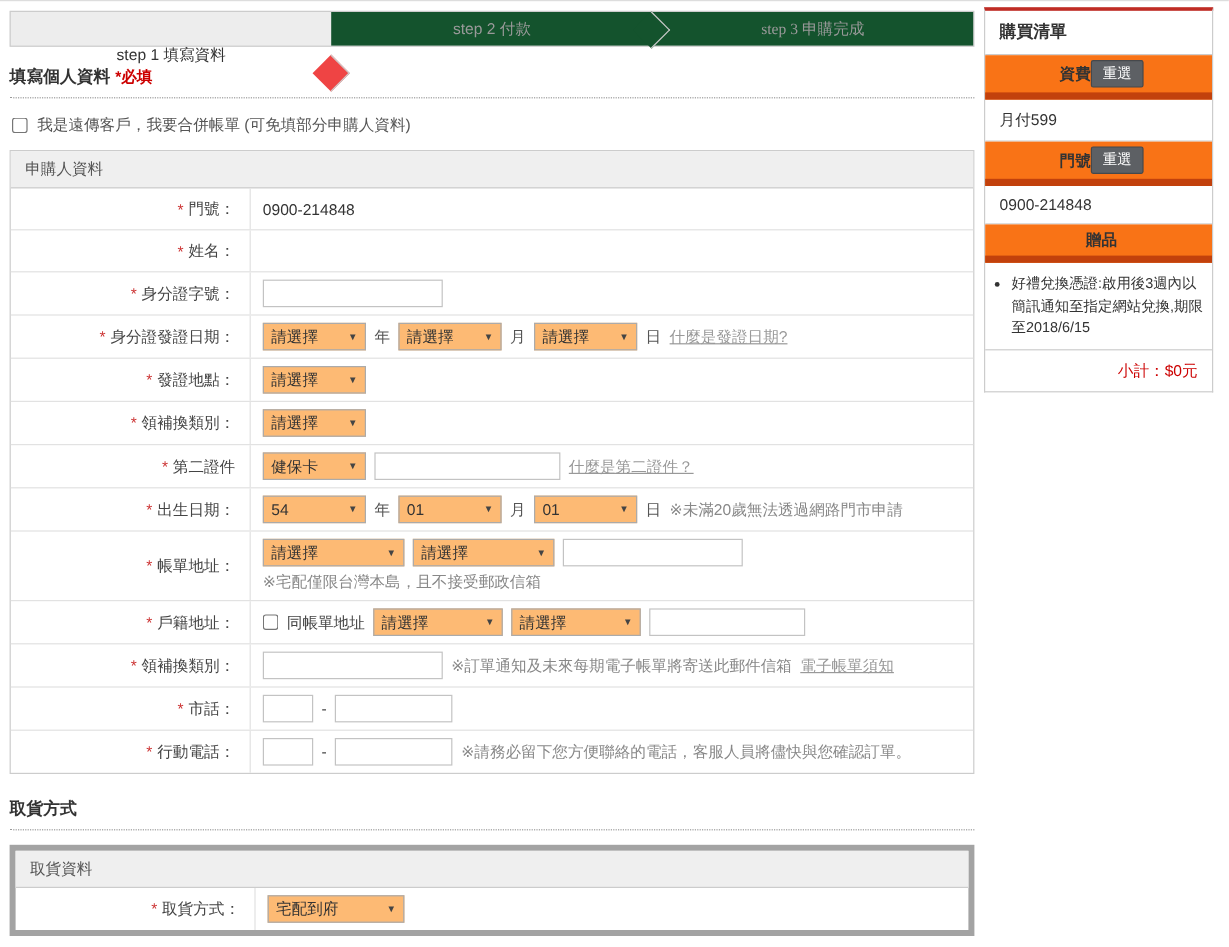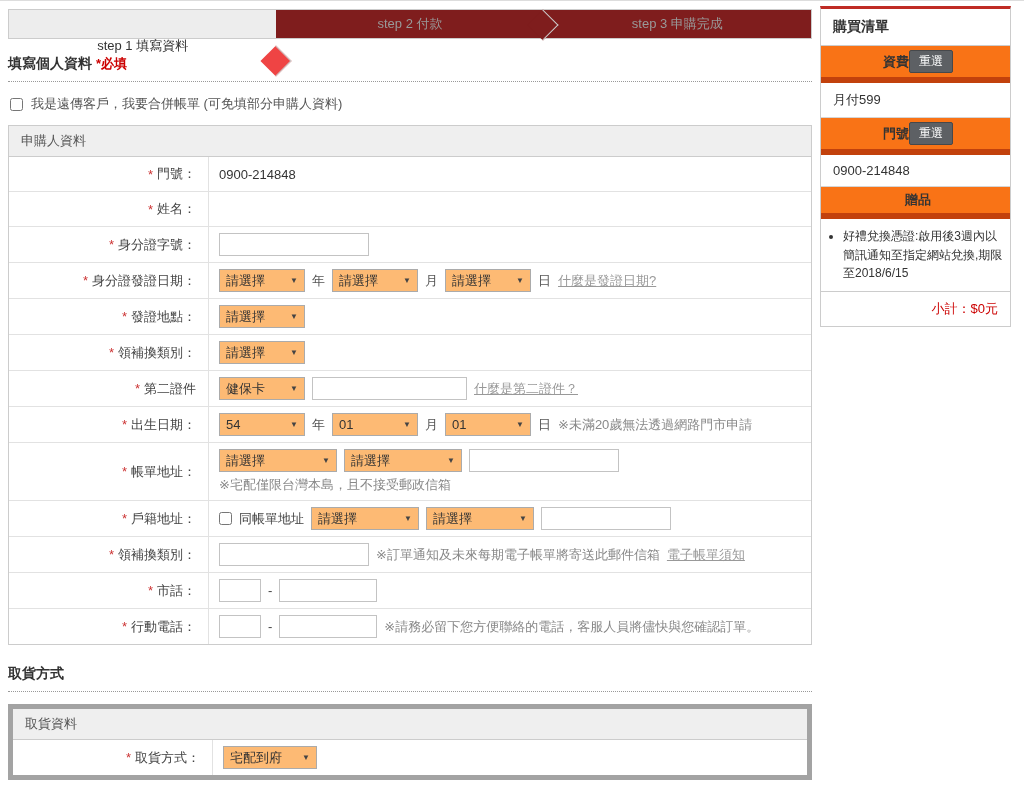--- a/index.html
+++ b/index.html
@@ -5,23 +5,23 @@
   * { margin:0; padding:0; box-sizing:border-box; }
   html,body { width:1024px; height:789px; background:#fff; overflow:hidden; }
   body { font-family:"Liberation Sans","DejaVu Sans",sans-serif; position:relative; border-top:1px solid #ddd; }
 
   
   .main { position:absolute; left:8px; top:8px; width:804px; }
 
   
   .steps { display:flex; height:30px; border:1px solid #ccc; background:#ededed; }
   .step { flex:1; position:relative; display:flex; align-items:center; justify-content:center;
-          font-size:13px; color:#999; background:#7f1d1d; }
+          font-size:13px; color:#999; background:#14532d; }
   .step.active { background:#ef4444; color:#333; font-weight:normal;margin-top:36px; }
-  .step1 { z-index:3; } .step2 { z-index:2; } .step3 { z-index:1; }
+  .step1 { z-index:3; } .step2 { z-index:2; } .step3 { z-index:1;font-family:Liberation Serif, serif; }
   .step:not(:last-child)::after { content:""; position:absolute; top:3.5px; right:-10.5px;
           width:21px; height:21px; transform:rotate(45deg); background:inherit;
           border-top:1px solid #ccc; border-right:1px solid #ccc; }
 
   
   .sec-title { margin-top:16px; padding-bottom:8px; border-bottom:1px dotted #999;
                font-size:14px; font-weight:bold; color:#333; }
   .req-note { color:#cc0000; font-weight:bold; margin-left:4px; font-size:13px; }
 
   .merge-row { display:flex; align-items:center; gap:8px; margin:13px 0 12px 2px;
@@ -43,21 +43,21 @@
   .line { display:flex; align-items:center; gap:7px; }
 
   .ti { height:23px; border:1px solid #c3c3c3; background:#fff; font-size:13px; padding:0 5px;
         font-family:"Liberation Sans","DejaVu Sans",sans-serif; }
   .w155{width:155px}.w150{width:150px}.w130{width:130px}.w98{width:98px}.w42{width:42px}
 
   .sel { display:inline-flex; align-items:center; justify-content:space-between; height:23px;
          background:#fdba74; border:1px solid #ababab; padding:0 6px; font-size:13px; color:#333;
          cursor:default;text-align:center; }
   .sel .arr { font-size:8px; color:#444; margin-left:6px; }
-  .sw86{width:86px}.sw108{width:108px}.sw110{width:94px}.sw118{width:118px}
+  .sw86{width:86px}.sw108{width:108px}.sw110{width:114px}.sw118{width:118px}
 
   .unit { color:#555; }
   .hint { color:#888; font-size:13px; }
   a.hlink { color:#999; font-size:13px; text-decoration:underline; }
   .static-val { color:#333; font-size:13px; }
 
   .sec2-title { margin-top:20px; padding-bottom:8px; border-bottom:1px dotted #999;
                 font-size:14px; font-weight:bold; color:#333; }
   .fbox2 { border:5px solid #a3a3a3; margin-top:12px; }
 

